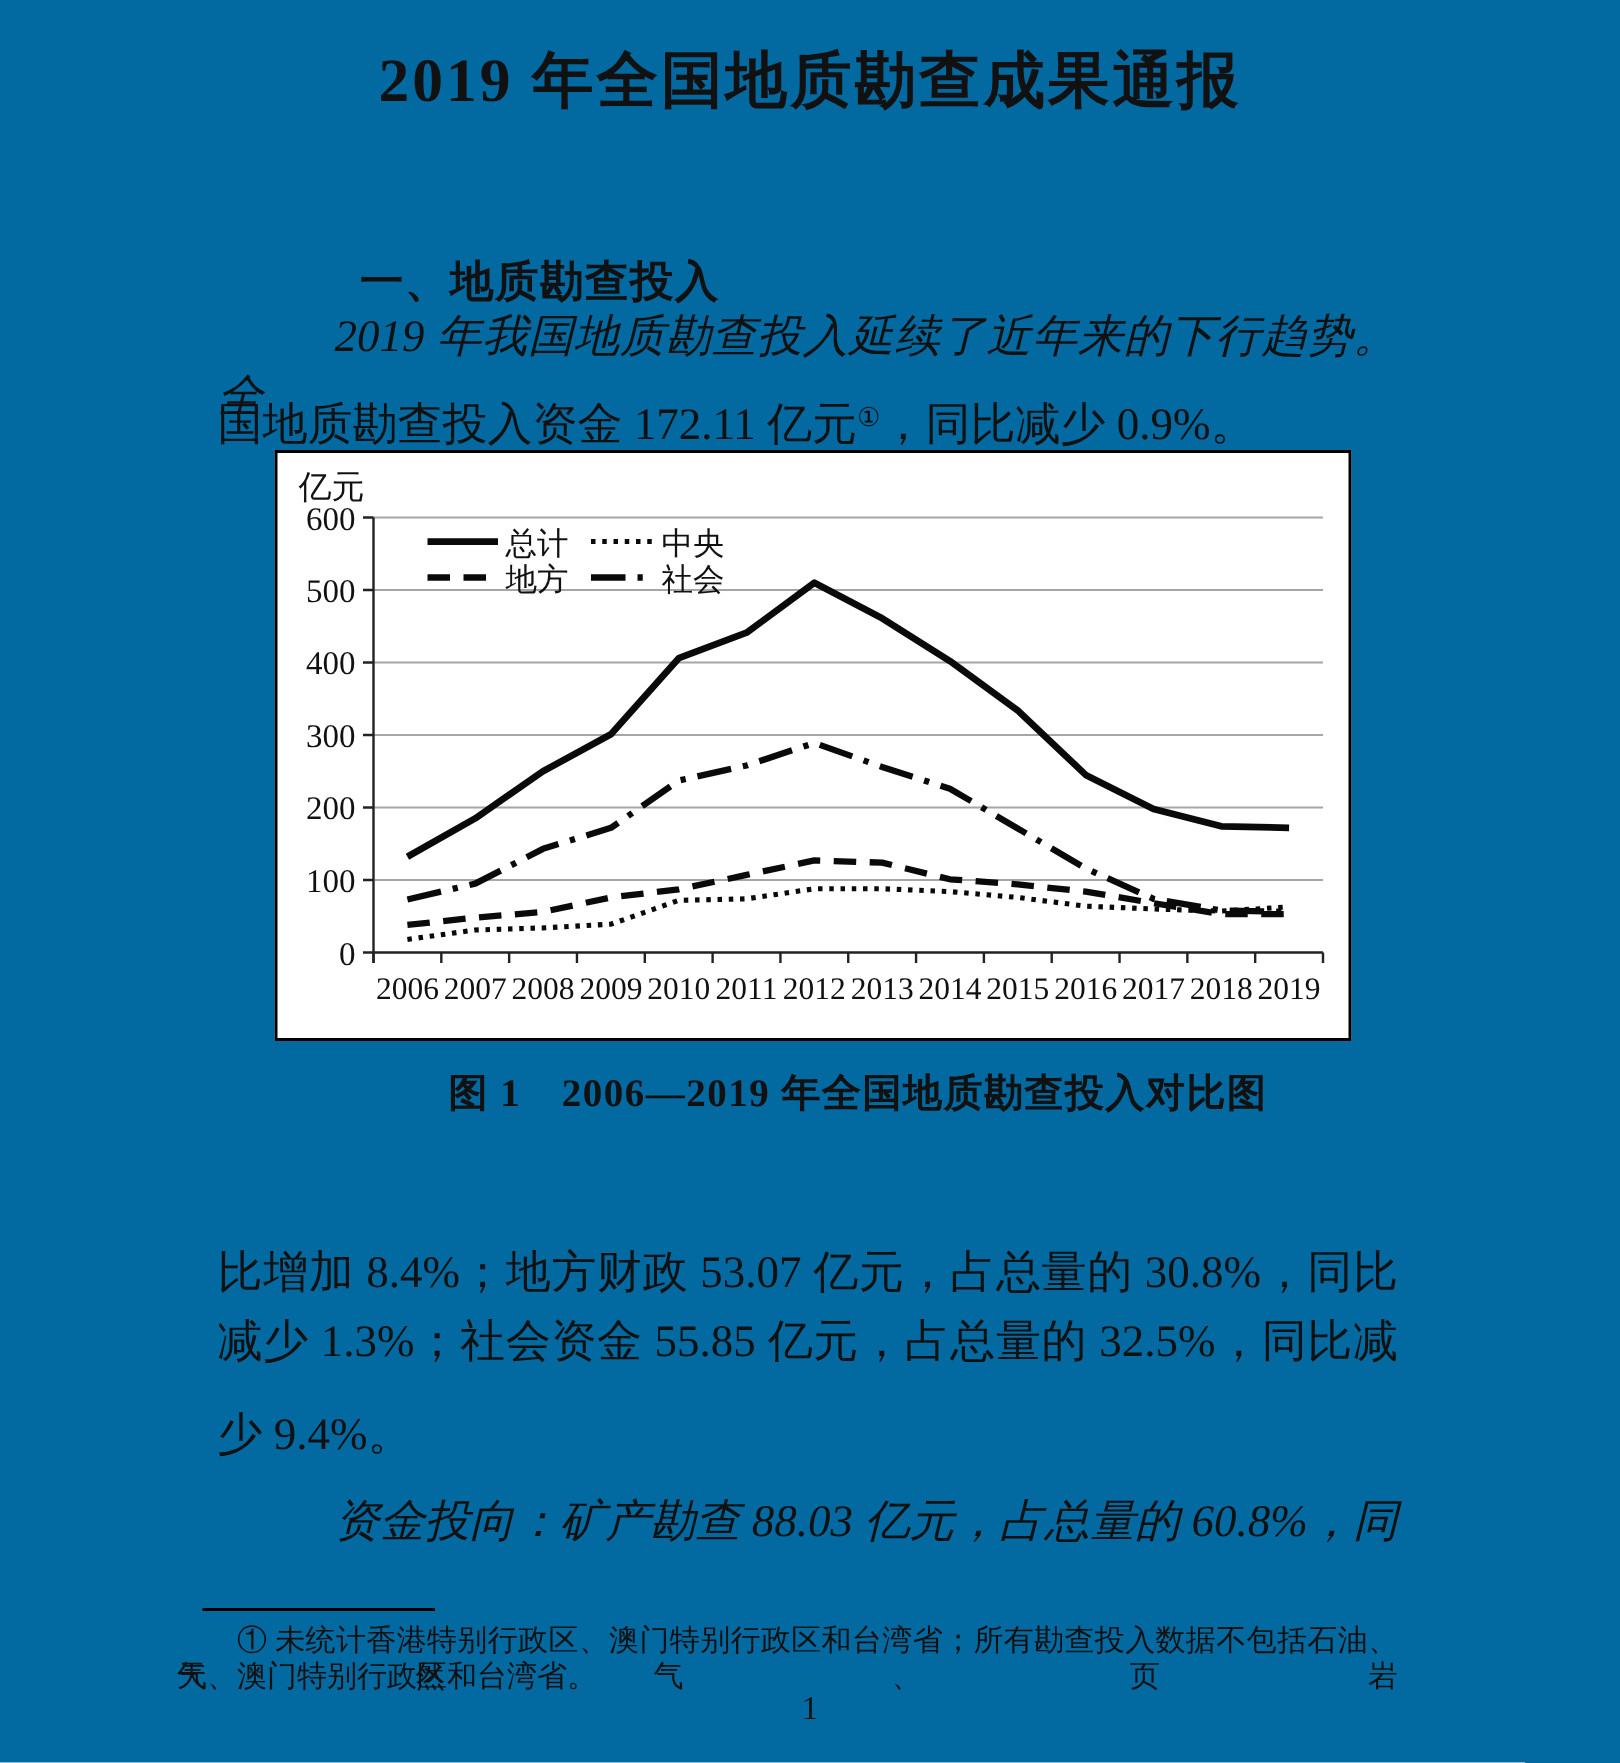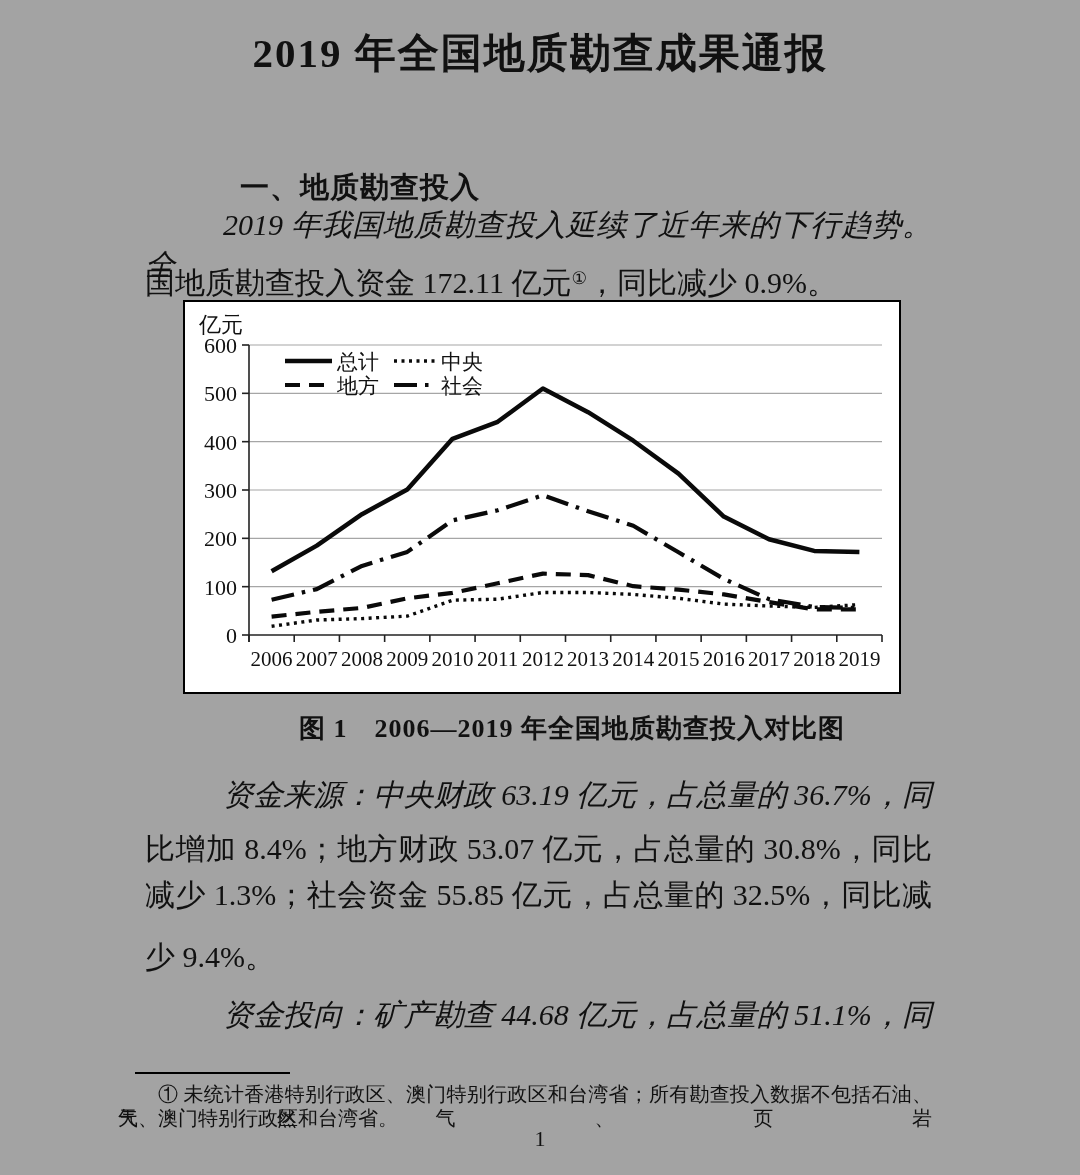--- a/index.html
+++ b/index.html
@@ -1,19 +1,19 @@
 <!DOCTYPE html>
 <html><head>
 <meta charset="utf-8">
 <style>
   html,body{margin:0;padding:0;background:#ffffff;}
   .page{
     position:relative;
     width:1080px;height:1175px;
-    background:#a3a3a3;
+    background:#0369a1;
     font-family:"Liberation Serif","DejaVu Serif",serif;
     color:#111111;
     overflow:hidden;
   }
   .doc-title{
     position:absolute;top:26px;left:0;width:1080px;
     text-align:center;
     font-size:41px;font-weight:600;letter-spacing:2px;
     font-family:"Liberation Serif","DejaVu Serif",serif;
     margin:0;
@@ -146,26 +146,25 @@
         <text x="256" y="67" font-size="21" fill="#111">中央</text>
         <line x1="100" y1="83" x2="147" y2="83" stroke="#0a0a0a" stroke-width="4.2" stroke-dasharray="15 9"></line>
         <text x="152" y="91" font-size="21" fill="#111">地方</text>
         <line x1="209" y1="83" x2="250" y2="83" stroke="#0a0a0a" stroke-width="4.2" stroke-dasharray="23 8 3.5 8"></line>
         <text x="256" y="91" font-size="21" fill="#111">社会</text>
       </svg>
   </div>
 
   <p class="fig-caption">图 1　2006—2019 年全国地质勘查投入对比图</p>
 
-  <div class="line j indent" style="top:775px">资金来源：中央财政 63.19 亿元，占总量的 36.7%，同</div>
   <div class="line j" style="top:829px">比增加 8.4%；地方财政 53.07 亿元，占总量的 30.8%，同比</div>
   <div class="line j" style="top:875px">减少 1.3%；社会资金 55.85 亿元，占总量的 32.5%，同比减</div>
   <div class="line" style="top:937px">少 9.4%。</div>
 
-  <div class="line j indent" style="top:995px">资金投向：矿产勘查 44.68 亿元，占总量的 51.1%，同</div>
+  <div class="line j indent" style="top:995px">资金投向：矿产勘查 88.03 亿元，占总量的 60.8%，同</div>
 
   <div class="footnote-rule"></div>
   <div class="fn-line j fn-indent" style="top:1082px">① 未统计香港特别行政区、澳门特别行政区和台湾省；所有勘查投入数据不包括石油、天然气、页岩</div>
   <div class="fn-line" style="top:1106px">气、澳门特别行政区和台湾省。</div>
 
   <div class="page-number">1</div>
 
 </div>
 
 </body></html>

